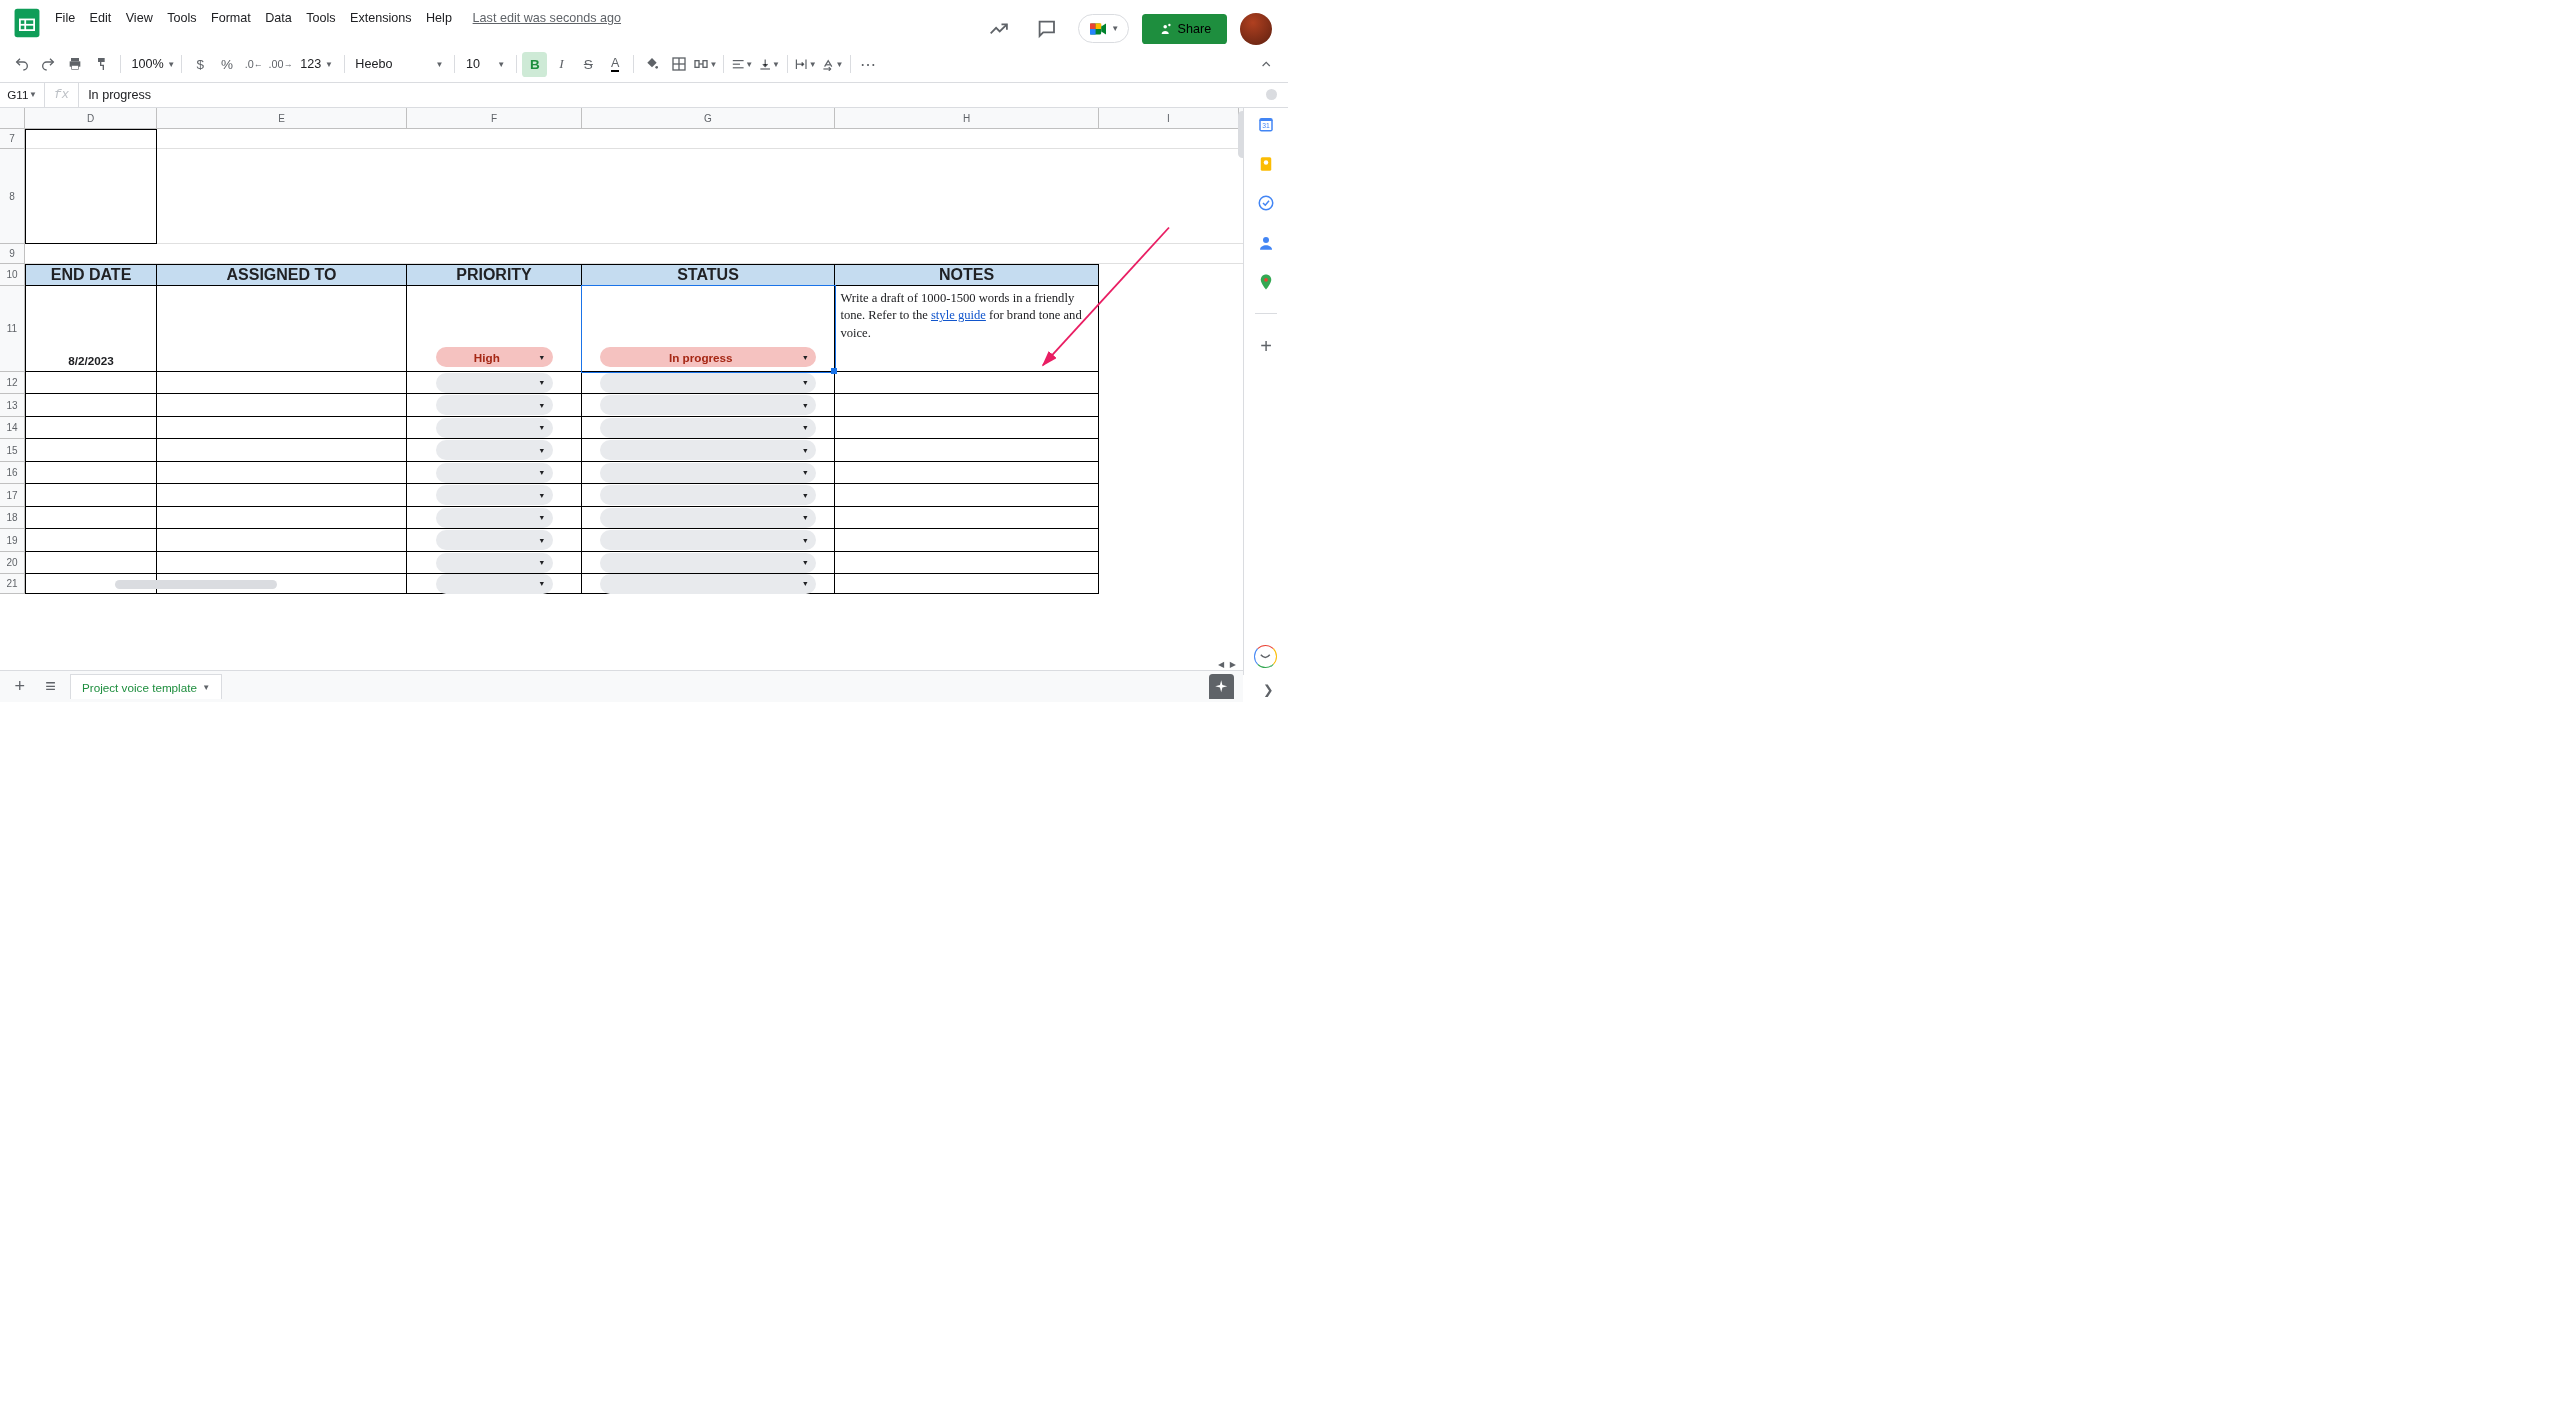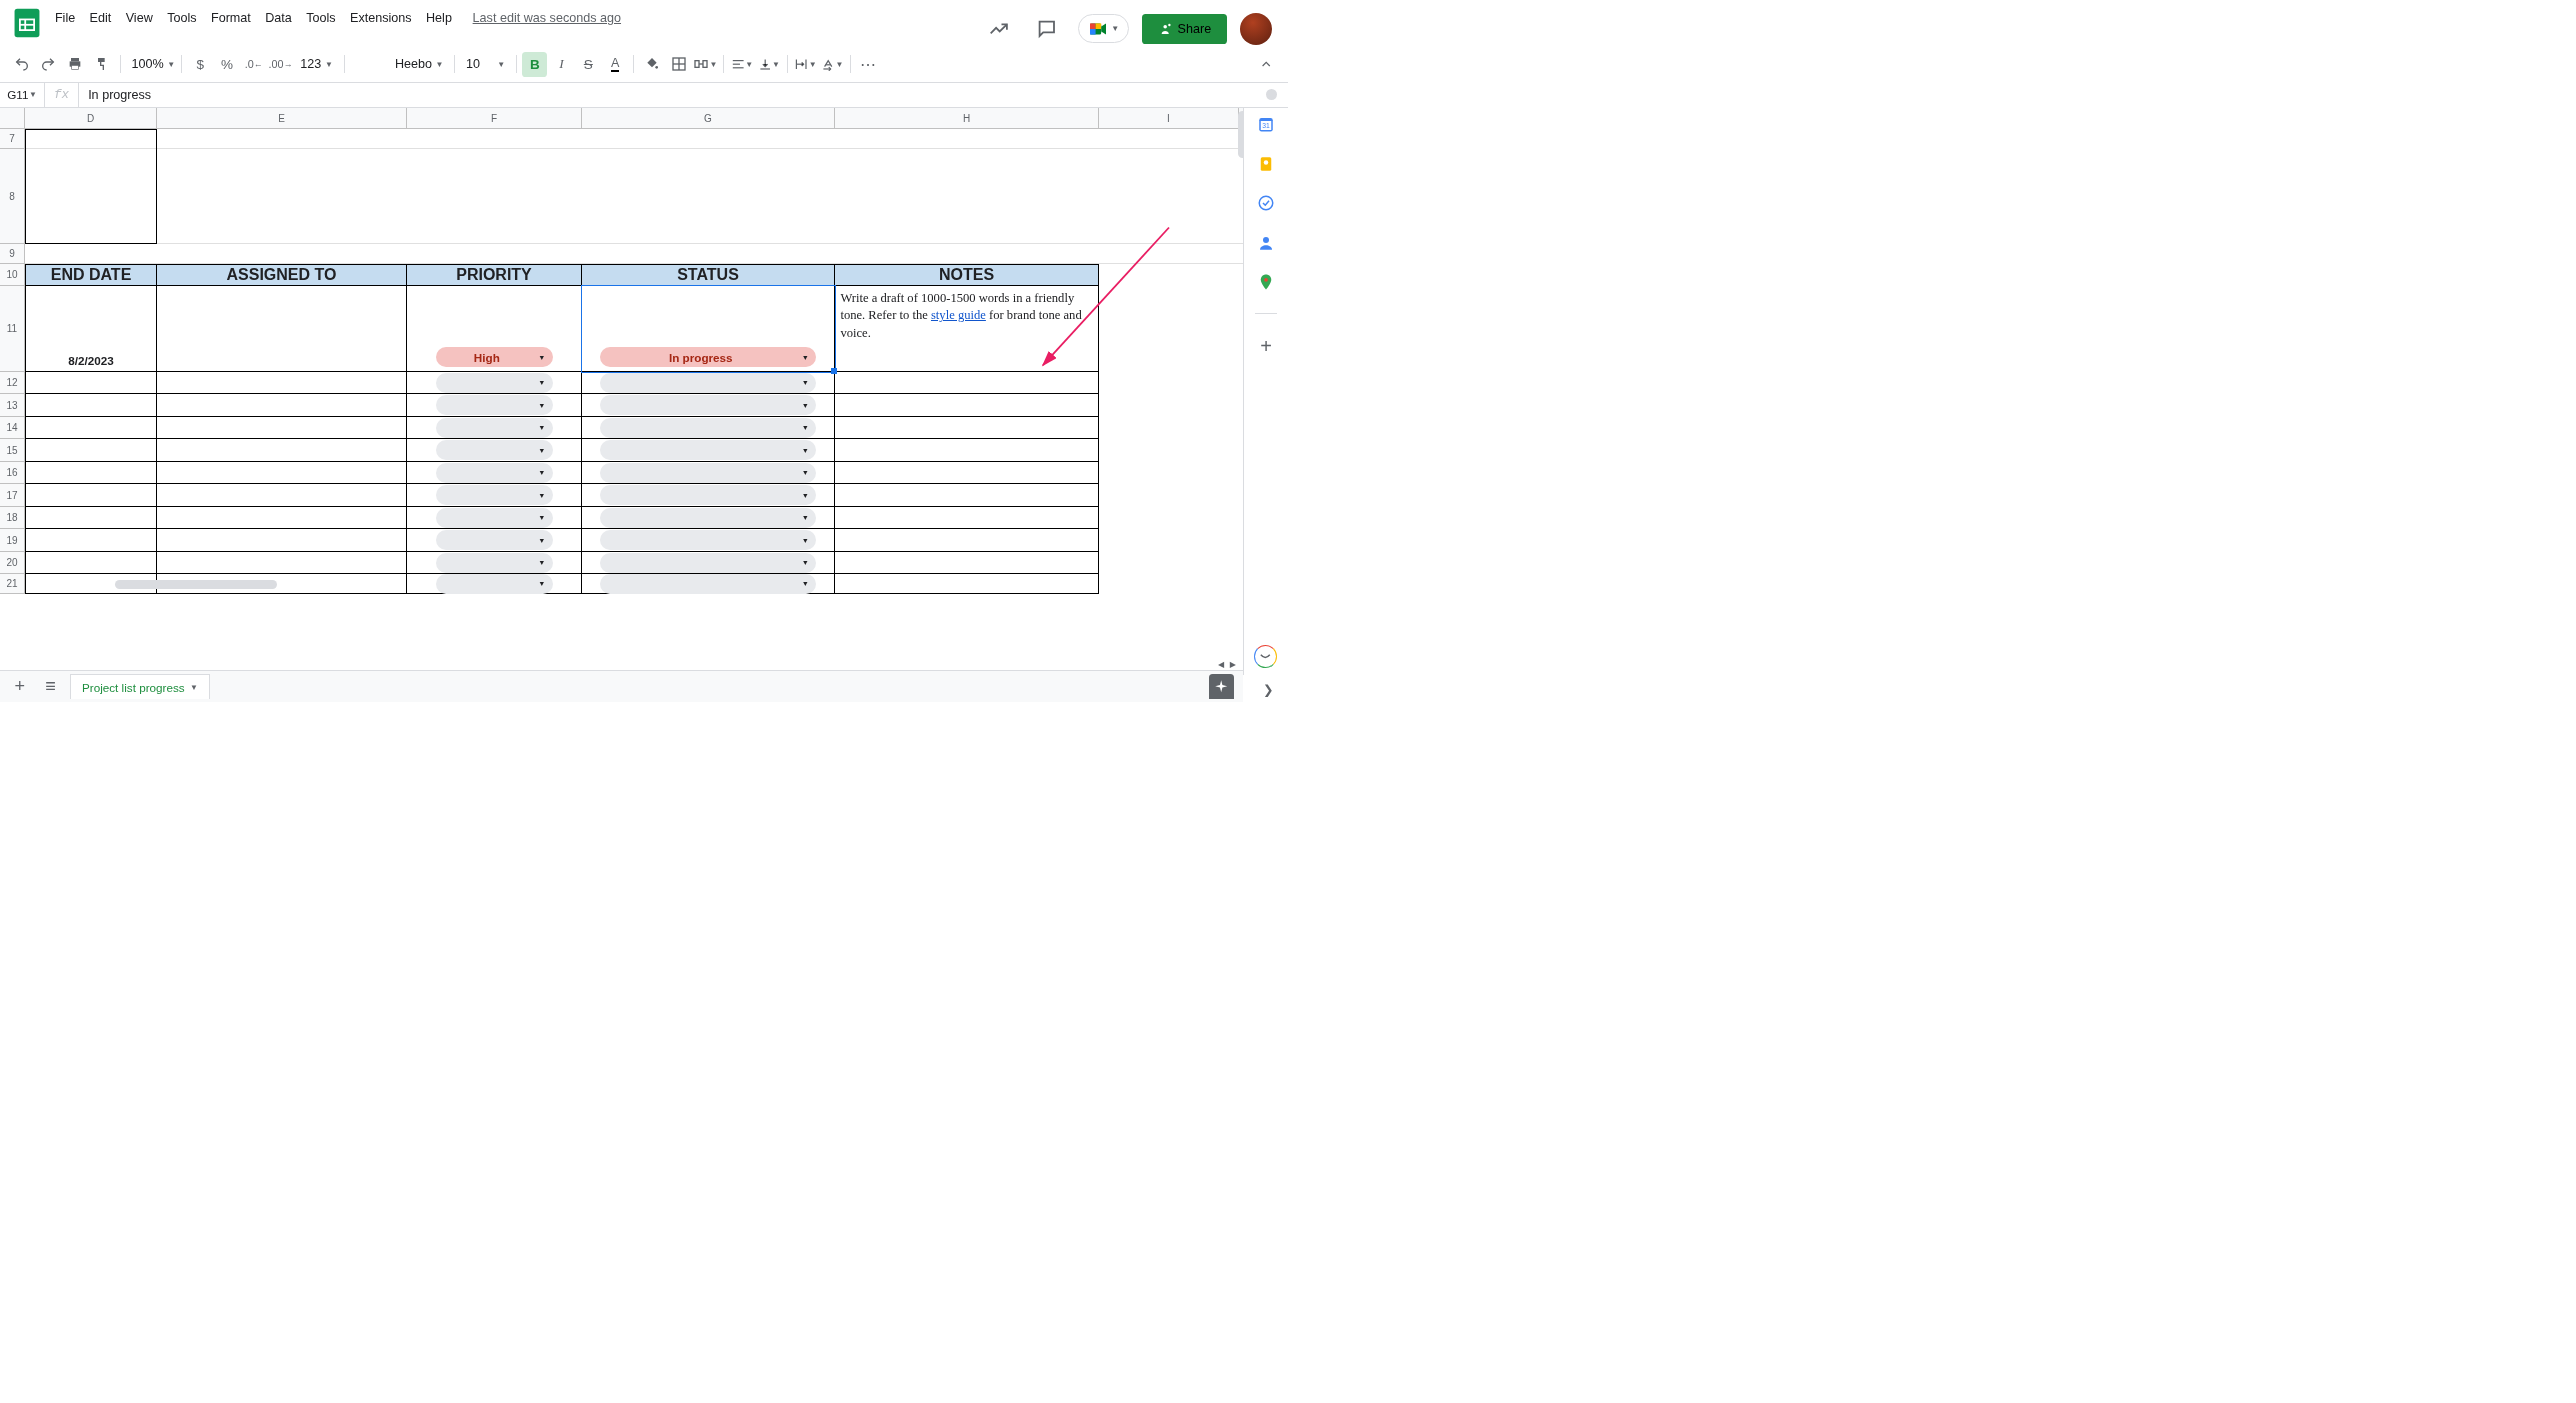--- a/index.html
+++ b/index.html
@@ -20,21 +20,21 @@
 .header-icon-btn { width: 36px; height: 36px; display: flex; align-items: center; justify-content: center; color: #5f6368; border-radius: 50%; cursor: pointer; }
 .meet-btn { display: flex; align-items: center; gap: 3.6px; padding: 5.4px 9px; border: 0.9px solid #dadce0; border-radius: 18px; cursor: pointer; }
 .share-btn { display: flex; align-items: center; gap: 5.4px; background: #1e8e3e; color: #000000; padding: 8px 16px; border-radius: 3.6px; font-size: 12.6px; font-weight: 500; cursor: pointer; }
 .avatar { width: 32px; height: 32px; border-radius: 50%; background: radial-gradient(circle at 40% 30%, #b04020, #5d2010); cursor: pointer; }
 
 
 .toolbar { display: flex; align-items: center; padding: 3.6px 9px; border-bottom: 0.9px solid #dadce0; height: 36px; gap: 1.8px; }
 .tb-btn { width: 25px; height: 25px; display: flex; align-items: center; justify-content: center; color: #5f6368; cursor: pointer; border-radius: 3.6px; }
 .tb-sep { width: 0.9px; height: 18px; background: #dadce0; margin: 0 3.6px; }
 .tb-select { display: flex; align-items: center; gap: 3.6px; padding: 0 5.4px; height: 23.4px; font-size: 12.6px; color: #202124; cursor: pointer; }
-.tb-select.font { width: 99px; justify-content: flex-end; }
+.tb-select.font { width: 99px; justify-content: space-between; }
 .tb-select.size { width: 50px; justify-content: space-between; }
 .tb-select.zoom { width: 50px; justify-content: space-between; }
 .tb-dropdown-arrow { font-size: 8px; color: #5f6368; }
 .bold-active { background: #ceead6; color: #1e8e3e; font-weight: bold; border-radius: 3.6px; }
 .tb-collapse { margin-left: auto; }
 
 
 .namebox-row { display: flex; align-items: center; height: 25px; border-bottom: 0.9px solid #dadce0; }
 .namebox { width: 45px; padding: 0 7.2px; font-size: 11.7px; display: flex; align-items: center; justify-content: space-between; border-right: 0.9px solid #dadce0; height: 100%; }
 .fx-label { padding: 0 9px; color: #bdc1c6; font-style: italic; font-family: Liberation Mono, monospace; font-size: 12.6px; border-right: 0.9px solid #dadce0; height: 100%; display: flex; align-items: center; }
@@ -569,21 +569,21 @@
     <svg width="12.6" height="7.2" viewBox="0 0 14 8">
       <path d="M2 2 Q7 8 12 2" fill="none" stroke="#5f6368" stroke-width="1.5"></path>
     </svg>
   </div>
 <div class="side-expand">❯</div>
 
 <div class="sheet-tabs">
   <div class="sheet-tab-btn">+</div>
   <div class="sheet-tab-btn">≡</div>
   <div class="sheet-tab">
-    <span>Project list progress</span>
+    <span>Project voice template</span>
     <span class="tb-dropdown-arrow">▼</span>
   </div>
   <div class="explore-btn">
       <svg width="14.4" height="14.4" viewBox="0 0 24 24" fill="#fff">
         <polygon points="12,2 14,10 22,12 14,14 12,22 10,14 2,12 10,10"></polygon>
       </svg>
     </div>
 </div>
 
 

